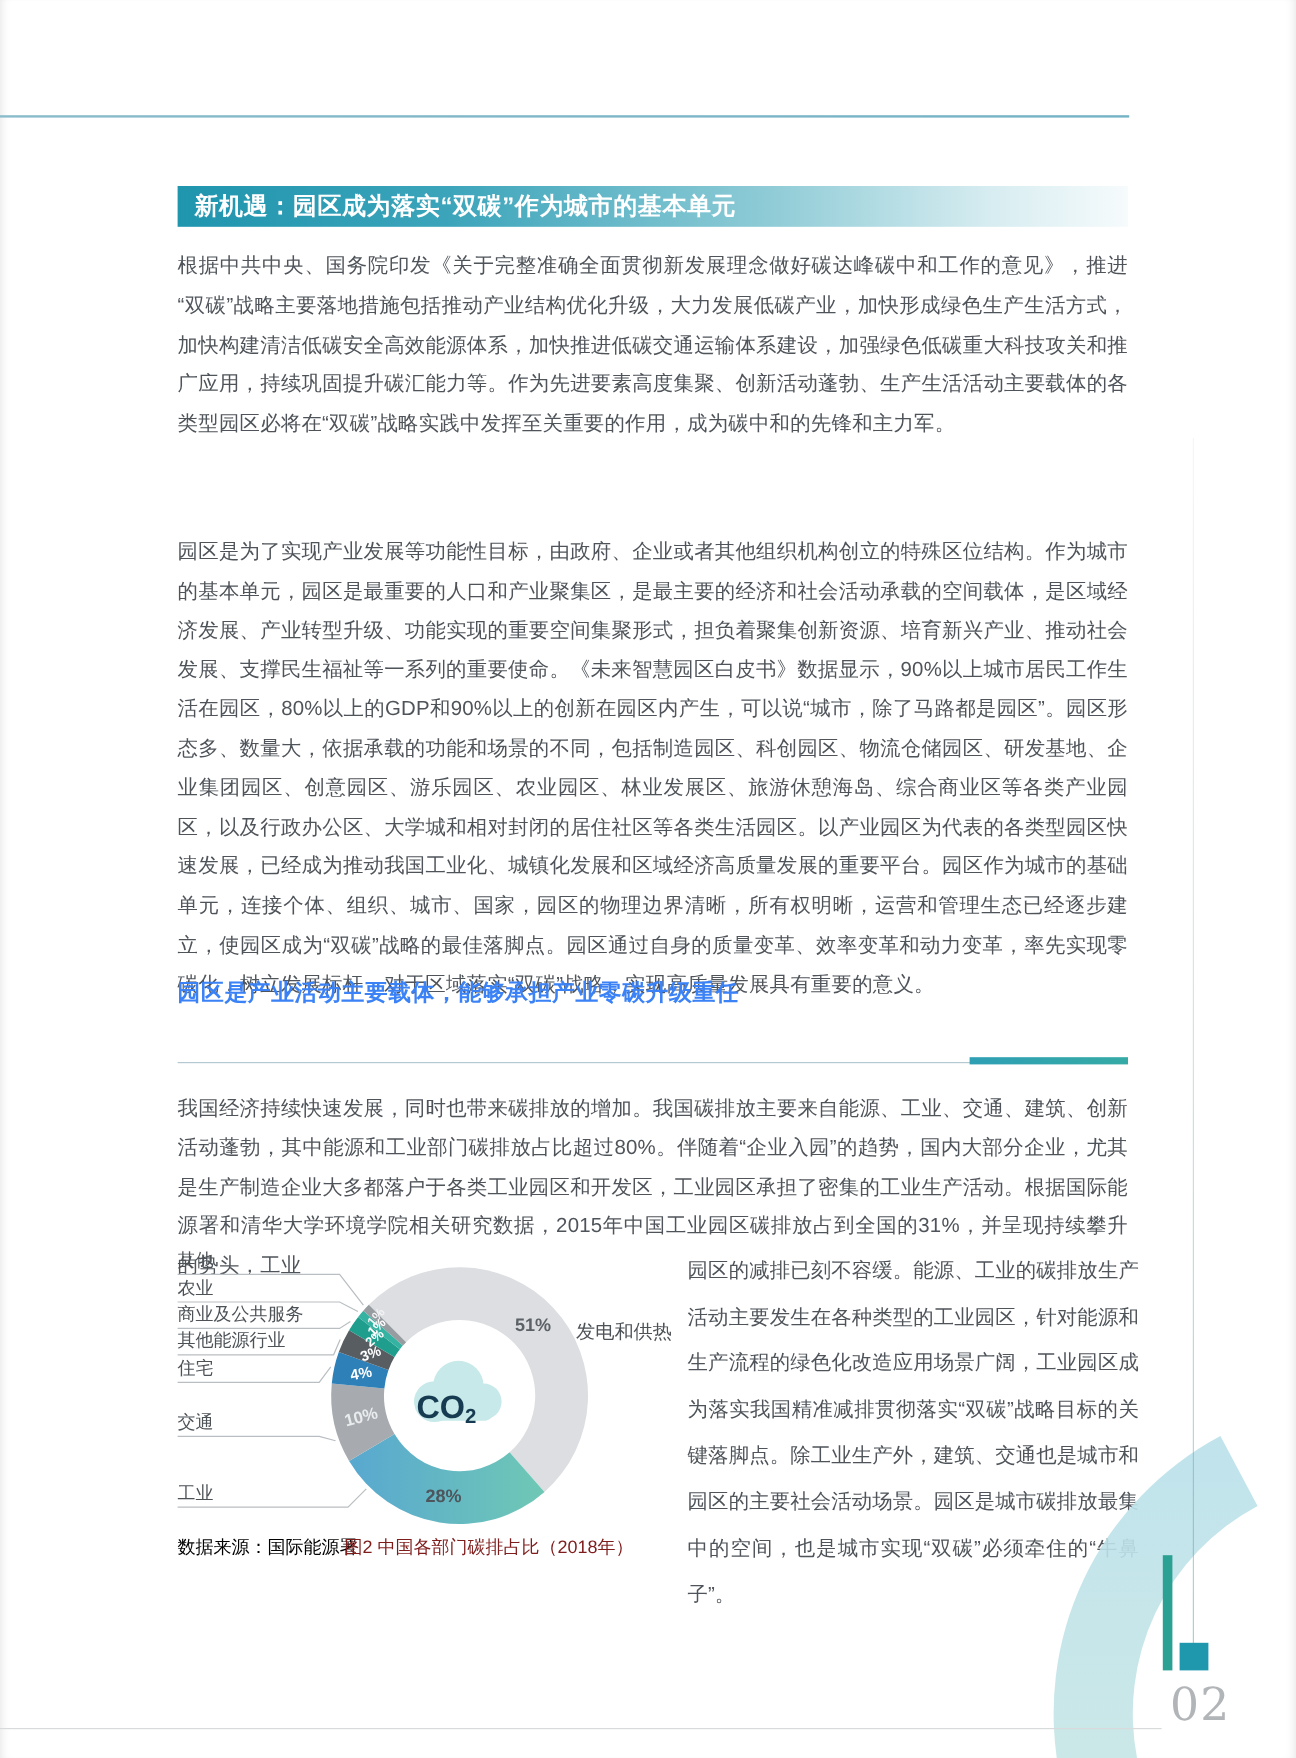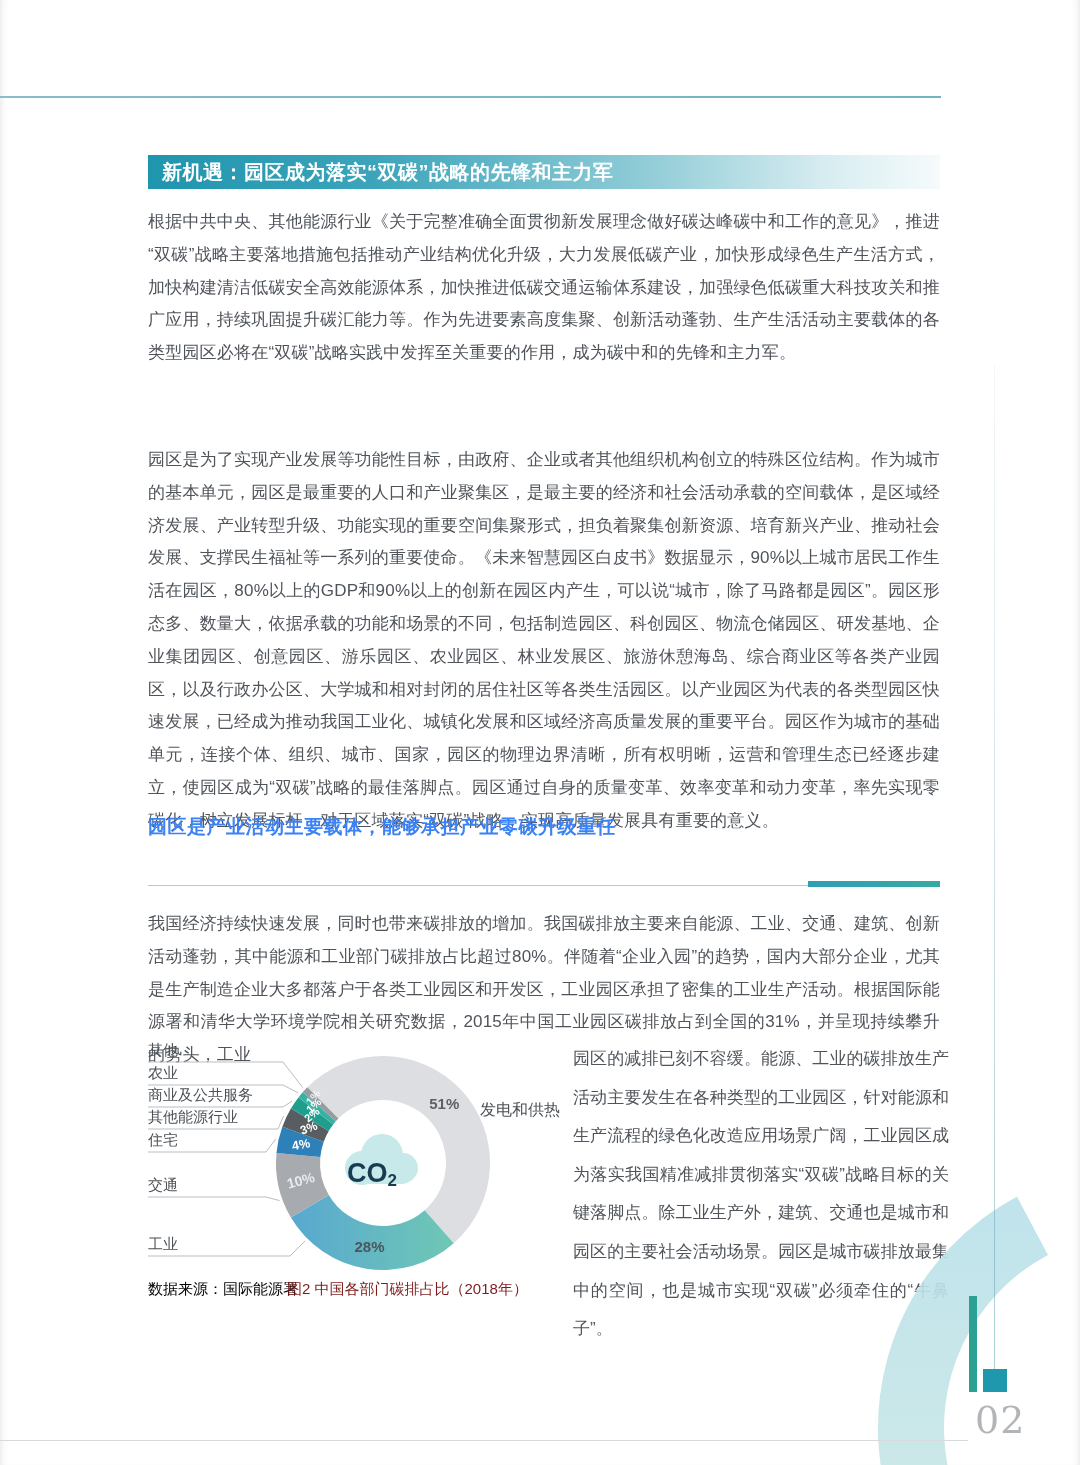--- a/index.html
+++ b/index.html
@@ -50,23 +50,23 @@
     font-size:38px;color:#b2b5b8;letter-spacing:1px;}
   .bottom-rule{position:absolute;left:0;top:1440px;width:968px;height:1px;background:#d8dadb;}
 </style>
 </head>
 <body>
 
 <div class="page">
 
   <div class="top-rule"></div>
 
-  <div class="banner">新机遇：园区成为落实“双碳”战略的先锋和主力军</div>
+  <div class="banner">新机遇：园区成为落实“双碳”作为城市的基本单元</div>
 
-  <div class="body-par p1">根据中共中央、其他能源行业《关于完整准确全面贯彻新发展理念做好碳达峰碳中和工作的意见》，推进“双碳”战略主要落地措施包括推动产业结构优化升级，大力发展低碳产业，加快形成绿色生产生活方式，加快构建清洁低碳安全高效能源体系，加快推进低碳交通运输体系建设，加强绿色低碳重大科技攻关和推广应用，持续巩固提升碳汇能力等。作为先进要素高度集聚、创新活动蓬勃、生产生活活动主要载体的各类型园区必将在“双碳”战略实践中发挥至关重要的作用，成为碳中和的先锋和主力军。</div>
+  <div class="body-par p1">根据中共中央、国务院印发《关于完整准确全面贯彻新发展理念做好碳达峰碳中和工作的意见》，推进“双碳”战略主要落地措施包括推动产业结构优化升级，大力发展低碳产业，加快形成绿色生产生活方式，加快构建清洁低碳安全高效能源体系，加快推进低碳交通运输体系建设，加强绿色低碳重大科技攻关和推广应用，持续巩固提升碳汇能力等。作为先进要素高度集聚、创新活动蓬勃、生产生活活动主要载体的各类型园区必将在“双碳”战略实践中发挥至关重要的作用，成为碳中和的先锋和主力军。</div>
 
   <div class="body-par p2">园区是为了实现产业发展等功能性目标，由政府、企业或者其他组织机构创立的特殊区位结构。作为城市的基本单元，园区是最重要的人口和产业聚集区，是最主要的经济和社会活动承载的空间载体，是区域经济发展、产业转型升级、功能实现的重要空间集聚形式，担负着聚集创新资源、培育新兴产业、推动社会发展、支撑民生福祉等一系列的重要使命。《未来智慧园区白皮书》数据显示，90%以上城市居民工作生活在园区，80%以上的GDP和90%以上的创新在园区内产生，可以说“城市，除了马路都是园区”。园区形态多、数量大，依据承载的功能和场景的不同，包括制造园区、科创园区、物流仓储园区、研发基地、企业集团园区、创意园区、游乐园区、农业园区、林业发展区、旅游休憩海岛、综合商业区等各类产业园区，以及行政办公区、大学城和相对封闭的居住社区等各类生活园区。以产业园区为代表的各类型园区快速发展，已经成为推动我国工业化、城镇化发展和区域经济高质量发展的重要平台。园区作为城市的基础单元，连接个体、组织、城市、国家，园区的物理边界清晰，所有权明晰，运营和管理生态已经逐步建立，使园区成为“双碳”战略的最佳落脚点。园区通过自身的质量变革、效率变革和动力变革，率先实现零碳化，树立发展标杆，对于区域落实“双碳”战略，实现高质量发展具有重要的意义。</div>
 
   <div class="sec2-title">园区是产业活动主要载体，能够承担产业零碳升级重任</div>
   <div class="sec2-rule"></div>
   <div class="sec2-rule-thick"></div>
 
   <div class="body-par p3">我国经济持续快速发展，同时也带来碳排放的增加。我国碳排放主要来自能源、工业、交通、建筑、创新活动蓬勃，其中能源和工业部门碳排放占比超过80%。伴随着“企业入园”的趋势，国内大部分企业，尤其是生产制造企业大多都落户于各类工业园区和开发区，工业园区承担了密集的工业生产活动。根据国际能源署和清华大学环境学院相关研究数据，2015年中国工业园区碳排放占到全国的31%，并呈现持续攀升的势头，工业</div>
 
   <div class="chart-wrap">

